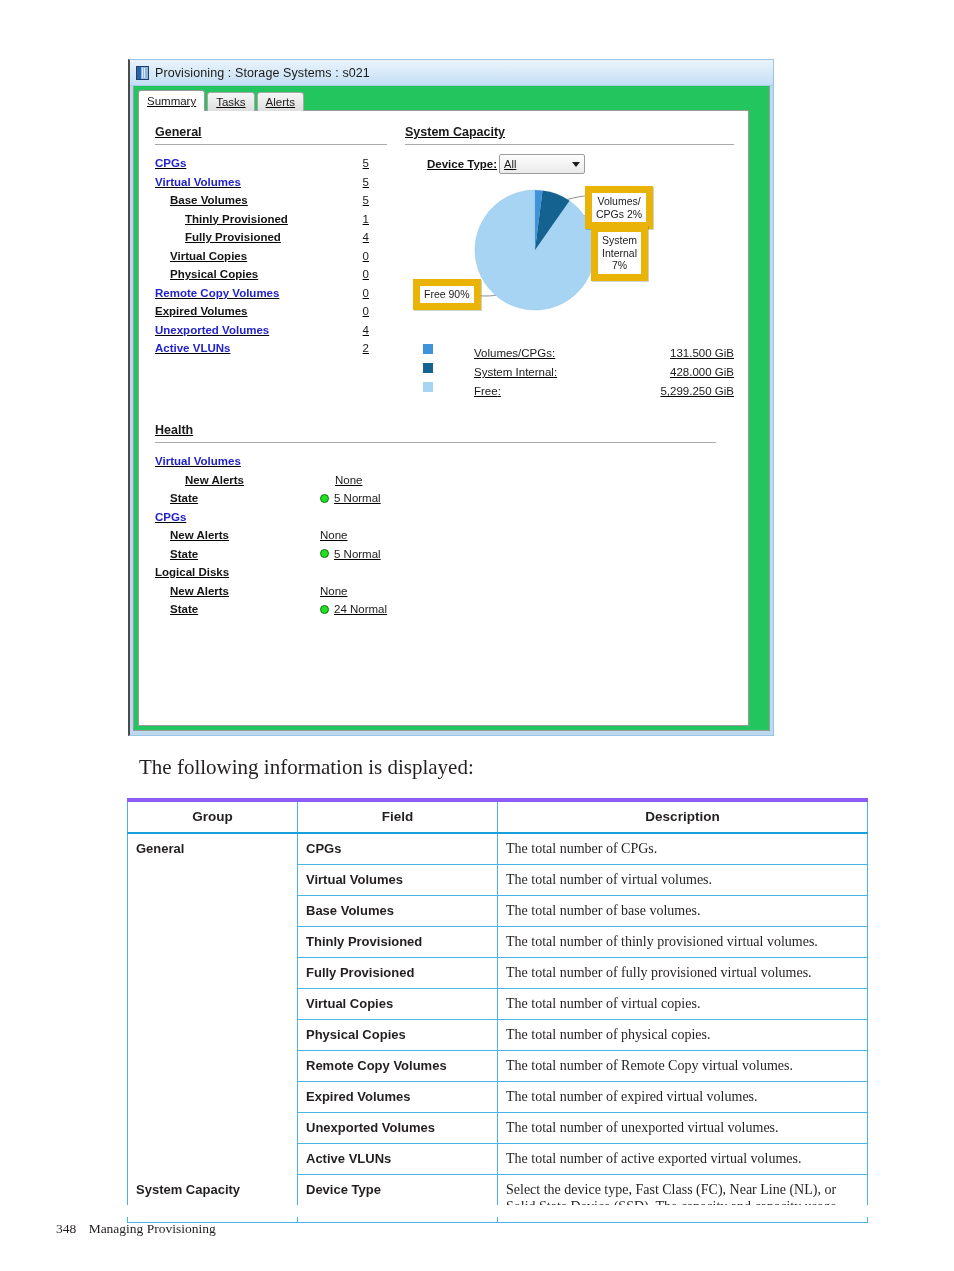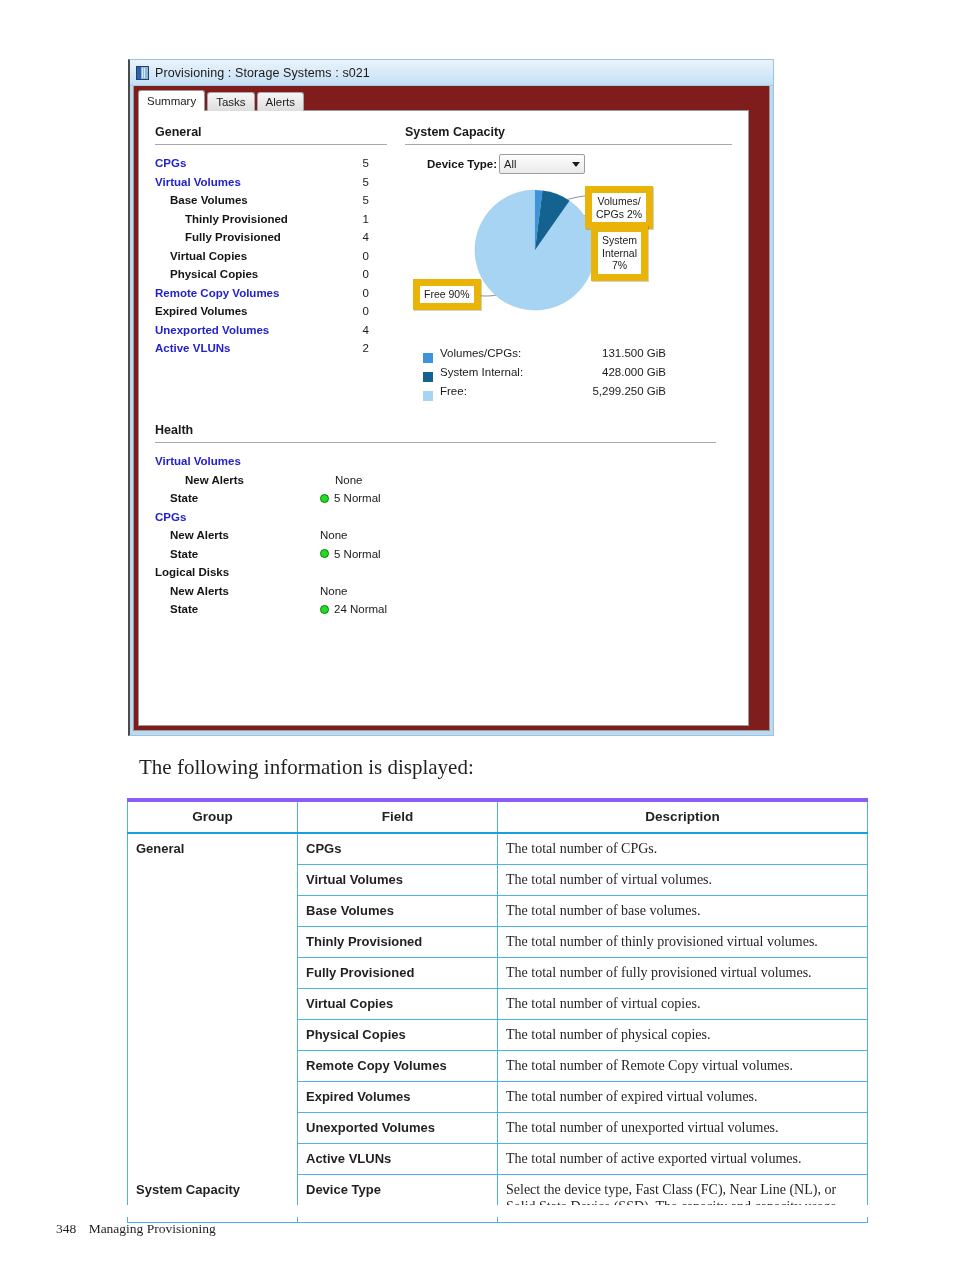--- a/index.html
+++ b/index.html
@@ -36,27 +36,28 @@
     box-sizing: border-box;
   }
   .title-ico .doc::after {
     content: ""; position: absolute; left: 5px; top: 1px; bottom: 1px; width: 1px;
     background: #dce9f6;
     box-shadow: 2px 0 0 #dce9f6;
   }
   .title-text { font-size: 12.5px; color: #1a1a1a; letter-spacing: .1px; white-space: nowrap; }
 
   .client-area {
-    background: #7f1d1d;
+    background: #22c55e;
     border: 1px solid #9a9a9a;
     border-top: none;
     height: calc(100% - 26px);
     box-sizing: border-box;
     padding: 4px 20px 0 4px;
     position: relative;
+    text-decoration: underline;
   }
 
   
   .tabstrip { display: flex; align-items: flex-end; height: 21px; position: relative; z-index: 2; }
   .tab {
     font-size: 11.5px; color: #20201f; height: 19px; line-height: 19px;
     padding: 0 8px; box-sizing: border-box;
     border: 1px solid #a6a6a6; border-bottom: none;
     border-radius: 3px 3px 0 0;
     background: linear-gradient(to bottom,#f6f6f6,#dedede);
@@ -112,21 +113,21 @@
   .chartbox { position: relative; height: 152px; margin-top: 2px; }
   .callout {
     position: absolute; background: #ffffff;
     border: 7px solid #eab308; box-shadow: 1px 1px 0 rgba(0,0,0,.18);
     font-size: 10.5px; color: #1a1a1a; line-height: 12.5px;
     padding: 2px 4px; white-space: pre-line; text-align: center;
   }
 
   
   .legend { margin: 14px 0 0 18px; }
-  .lgrow { display: flex; align-items: flex-end; font-size: 11.5px; line-height: 19px; color: #1a1a1a; }
+  .lgrow { display: flex; align-items: flex-start; font-size: 11.5px; line-height: 19px; color: #1a1a1a; gap: 34px; }
   .sw { width: 10px; height: 10px; flex: none; margin-right: 7px; }
   .lgname { width: 122px; }
   .lgval { width: 104px; text-align: right; }
 
   
   .health-wrap { margin-top: 22px; padding-right: 16px; }
   .hrow { display: flex; font-size: 11.5px; line-height: 18.5px; align-items: center; }
   .hrow .hl { font-weight: bold; color: #141414; width: 150px; }
   .hrow .hl.link { color: #2222cc; }
   .hrow .hv { color: #1a1a1a; display: flex; align-items: center; gap: 5px; }

